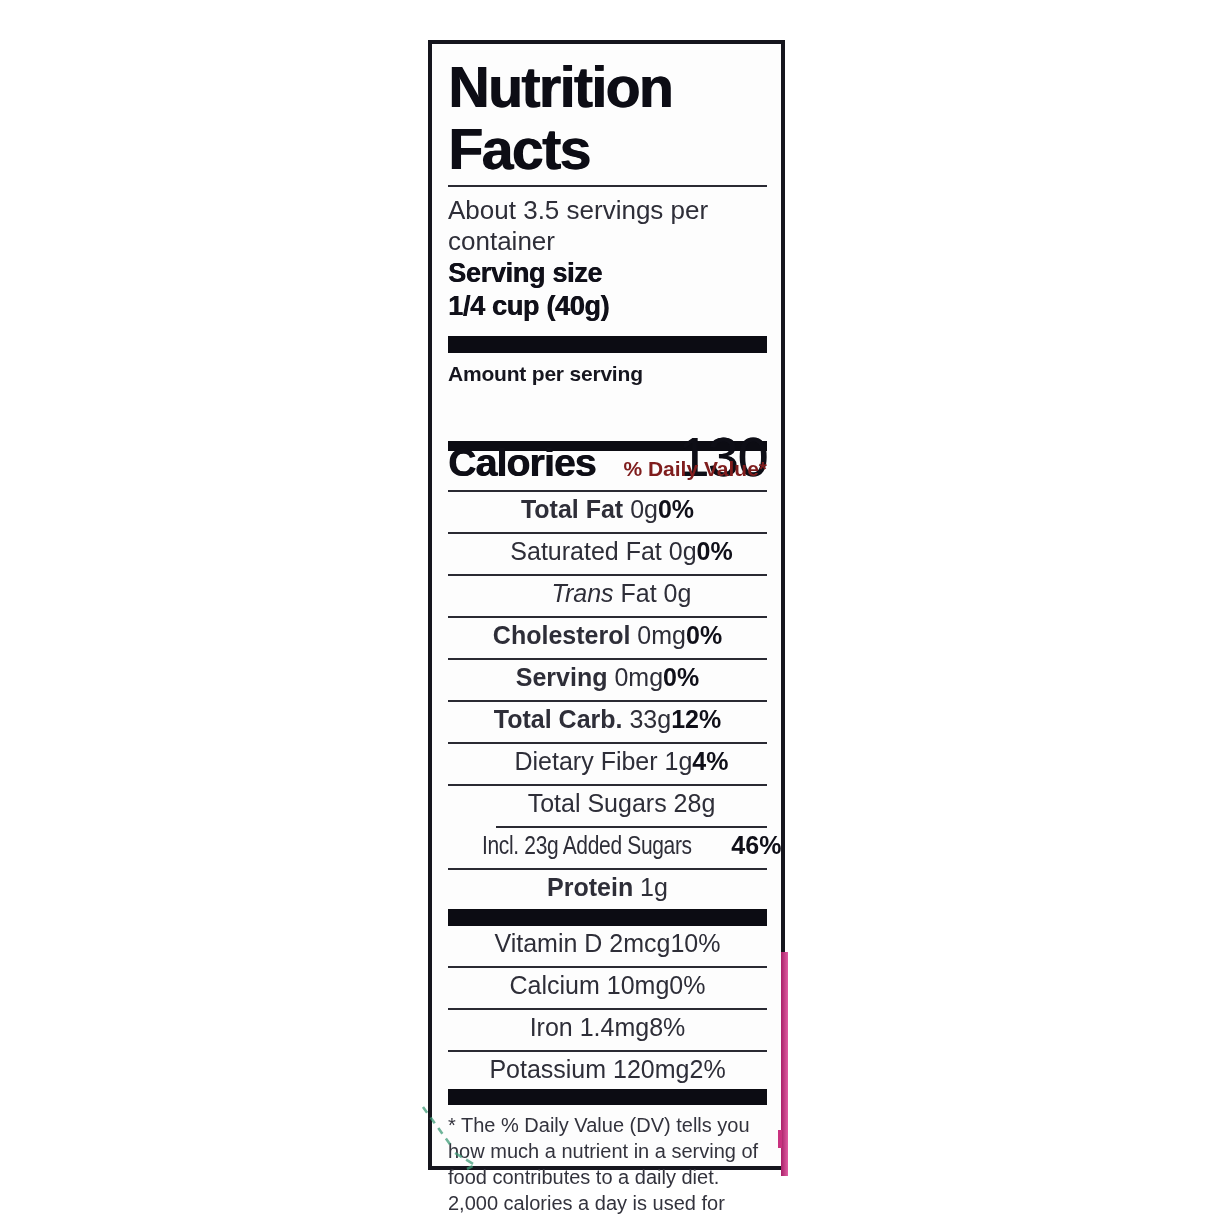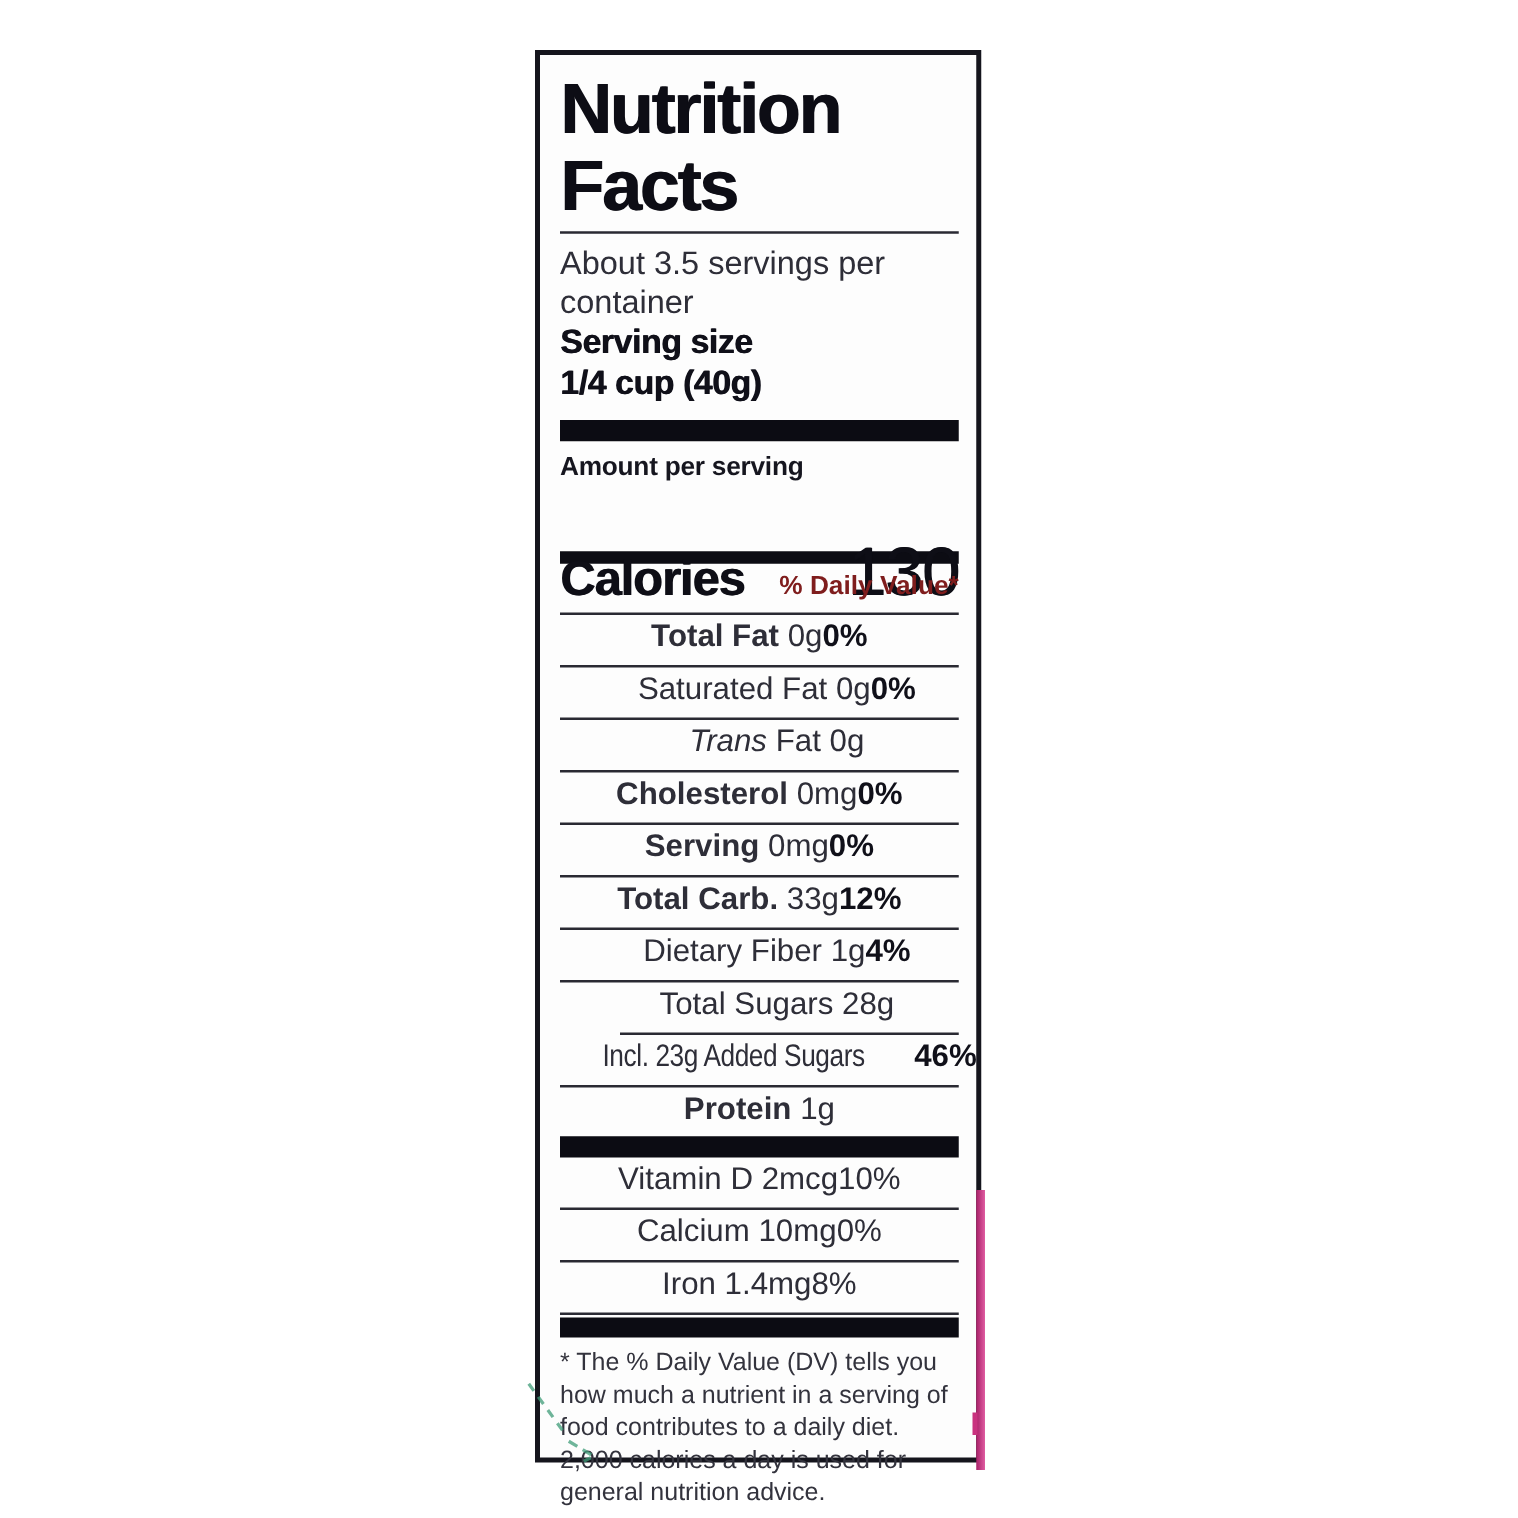--- a/index.html
+++ b/index.html
@@ -160,20 +160,24 @@
     <span class="pct">0%</span>
   </div>
   <div class="hr"></div>
 
   <div class="row">
     <span>Iron 1.4mg</span>
     <span class="pct">8%</span>
   </div>
   <div class="hr"></div>
 
+  <div class="row">
+    <span>Potassium 120mg</span>
+    <span class="pct">2%</span>
+  </div>
 
   <div class="bar footer"></div>
 
   <p class="footnote">* The % Daily Value (DV) tells you how much a nutrient in a serving of food contributes to a daily diet. 2,000 calories a day is used for general nutrition advice.</p>
 </div>
 
 <div class="pink-line" style="background: linear-gradient(to right, rgb(168, 32, 104), rgb(224, 93, 162));"></div>
 <div class="pink-nub"></div>
 
 <svg class="green-marks" viewBox="0 0 110 100">

